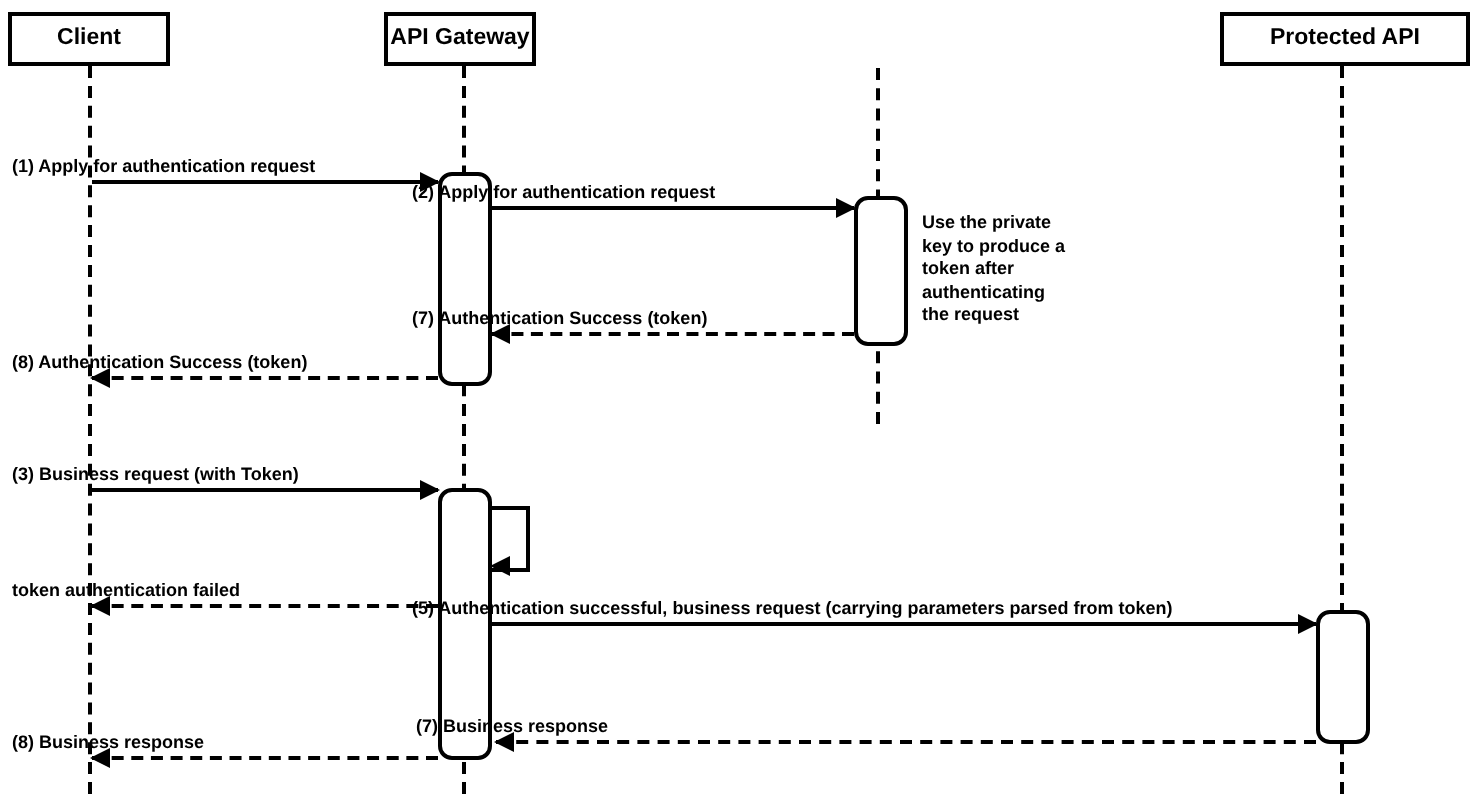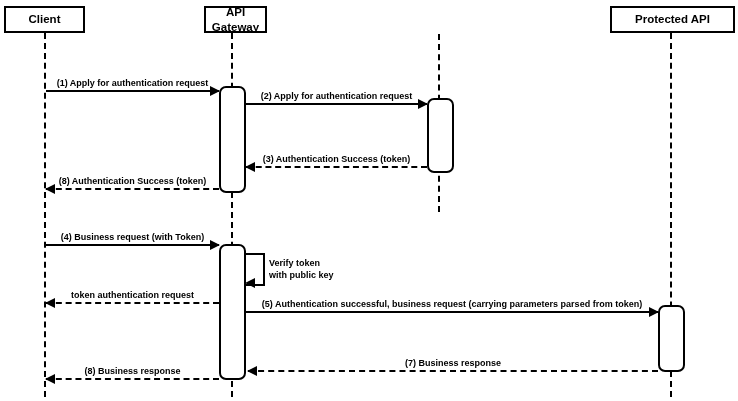--- a/index.html
+++ b/index.html
@@ -10,41 +10,41 @@
   .participant{position:absolute;background:#fff;border:2px solid #000;display:flex;align-items:center;justify-content:center;
     text-align:center;font-weight:bold;font-size:11.5px;line-height:1.25;white-space:pre-line;z-index:3;}
 
   .lifeline{position:absolute;width:0;border-left:2px dashed #000;z-index:0;}
 
   .activation{position:absolute;width:27px;background:#fff;border:2px solid #000;border-radius:7px;z-index:1;}
 
   .message{position:absolute;z-index:2;}
   .msg-line{position:absolute;left:0;right:0;top:-1px;height:0;border-top:2px solid #000;}
   .message.dashed .msg-line{border-top-style:dashed;}
-  .msg-label{position:absolute;left:-40px;right:-40px;bottom:3px;text-align:center;
+  .msg-label{position:absolute;left:-40px;right:-40px;bottom:3px;
     font-size:9px;font-weight:bold;white-space:nowrap;}
   .arrowhead{position:absolute;width:0;height:0;border-top:5px solid transparent;border-bottom:5px solid transparent;}
   .arrow-right{right:-1px;top:-5px;border-left:10px solid #000;}
   .arrow-left{left:-1px;top:-5px;border-right:10px solid #000;}
 
   .self-loop{position:absolute;border:2px solid #000;border-left:none;background:transparent;z-index:2;}
   .self-loop .arrowhead{left:-1px;bottom:-4px;border-right:10px solid #000;}
   .self-label{position:absolute;font-size:9px;font-weight:bold;line-height:11.5px;white-space:pre-line;z-index:2;}
 
   .note{position:absolute;font-size:9px;font-weight:bold;line-height:11.5px;white-space:pre-line;z-index:2;}
 </style>
 </head>
 <body>
 
 <div class="canvas">
 
   <div class="participant" style="left:4px;top:6px;width:81px;height:27px">
     <span>Client</span>
   </div>
-  <div class="participant" style="left:204px;top:6px;width:63px;height:27px">
+  <div class="participant" style="left:192px;top:6px;width:76px;height:27px">
     <span>API Gateway</span>
   </div>
   <div class="participant" style="left:610px;top:6px;width:125px;height:27px">
     <span>Protected API</span>
   </div>
 
   <div class="lifeline" style="left:44px;top:33px;height:364px"></div>
   <div class="lifeline" style="left:231px;top:33px;height:364px"></div>
   <div class="lifeline" style="left:438px;top:34px;height:178px"></div>
   <div class="lifeline" style="left:670px;top:33px;height:364px"></div>
@@ -60,45 +60,43 @@
     <div class="arrowhead arrow-right"></div>
   </div>
 
   <div class="message solid" style="left:246px;top:104px;width:181px">
     <div class="msg-label">(2) Apply for authentication request</div>
     <div class="msg-line"></div>
     <div class="arrowhead arrow-right"></div>
   </div>
 
   <div class="message dashed" style="left:246px;top:167px;width:181px">
-    <div class="msg-label">(3) Authentication Success (token)</div>
+    <div class="msg-label">(7) Authentication Success (token)</div>
     <div class="msg-line"></div>
     <div class="arrowhead arrow-left"></div>
   </div>
 
   <div class="message dashed" style="left:46px;top:189px;width:173px">
     <div class="msg-label">(8) Authentication Success (token)</div>
     <div class="msg-line"></div>
     <div class="arrowhead arrow-left"></div>
   </div>
 
   <div class="message solid" style="left:46px;top:245px;width:173px">
-    <div class="msg-label">(4) Business request (with Token)</div>
+    <div class="msg-label">(3) Business request (with Token)</div>
     <div class="msg-line"></div>
     <div class="arrowhead arrow-right"></div>
   </div>
 
   <div class="self-loop" style="left:246px;top:253px;width:19px;height:33px">
     <div class="arrowhead"></div>
   </div>
-  <div class="self-label" style="left:269px;top:258px">Verify token
-with public key</div>
 
   <div class="message dashed" style="left:46px;top:303px;width:173px">
-    <div class="msg-label">token authentication request</div>
+    <div class="msg-label">token authentication failed</div>
     <div class="msg-line"></div>
     <div class="arrowhead arrow-left"></div>
   </div>
 
   <div class="message solid" style="left:246px;top:312px;width:412px">
     <div class="msg-label">(5) Authentication successful, business request (carrying parameters parsed from token)</div>
     <div class="msg-line"></div>
     <div class="arrowhead arrow-right"></div>
   </div>
 
@@ -107,14 +105,19 @@
     <div class="msg-line"></div>
     <div class="arrowhead arrow-left"></div>
   </div>
 
   <div class="message dashed" style="left:46px;top:379px;width:173px">
     <div class="msg-label">(8) Business response</div>
     <div class="msg-line"></div>
     <div class="arrowhead arrow-left"></div>
   </div>
 
+  <div class="note" style="left:461px;top:106px;width:92px">Use the private
+key to produce a
+token after
+authenticating
+the request</div>
 
 </div>
 
 </body></html>

